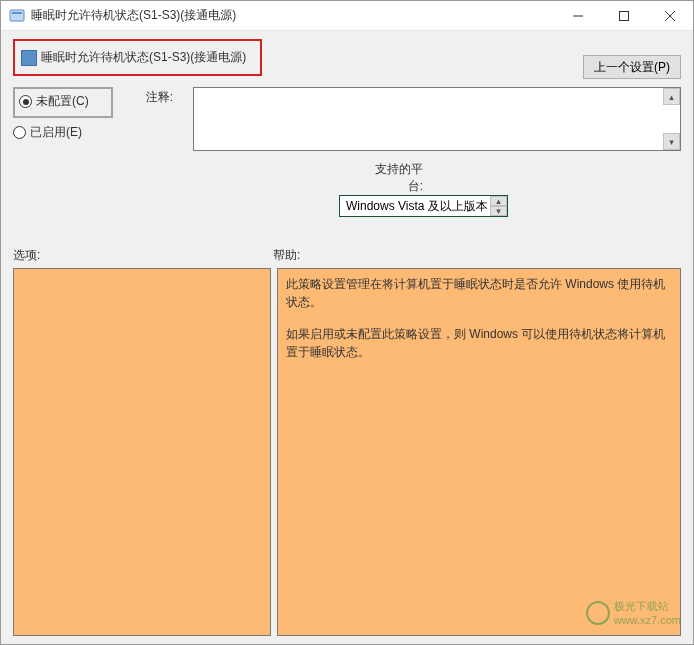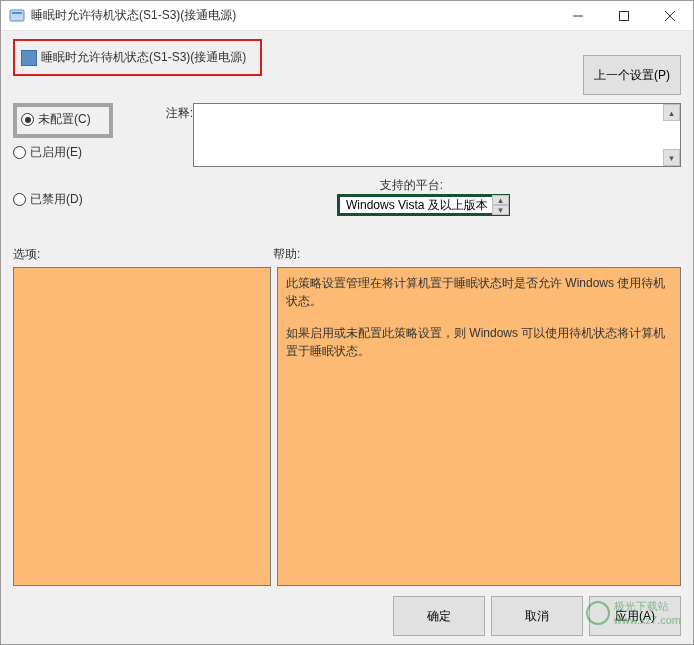--- a/index.html
+++ b/index.html
@@ -75,40 +75,40 @@
     }
     .setting-title { font-size: 12px; }
     .nav-buttons {
       margin-left: auto;
       display: flex;
       gap: 6px;
       padding-top: 16px;
     }
     .btn {
       min-width: 92px;
-      height: 40px;
+      height: 24px;
       background: #e1e1e1;
       border: 1px solid #adadad;
       font-size: 12px;
       cursor: pointer;
       padding: 0 10px;
     }
     .config-row {
       display: flex;
       margin-bottom: 6px;
     }
     .radio-group {
       width: 120px;
       display: flex;
       flex-direction: column;
       gap: 10px;
       padding-top: 2px;
     }
     .radio-group.highlight {
-      border: 4px solid #a3a3a3;
+      border: 2px solid #a3a3a3;
       padding: 4px 4px 6px 4px;
       width: 100px;
       margin-bottom: 4px;
     }
     .radio-line {
       display: flex;
       align-items: center;
       cursor: pointer;
     }
     .radio {
@@ -131,21 +131,21 @@
     }
     .field-col {
       flex: 1;
       display: flex;
       flex-direction: column;
     }
     .comment-row { display: flex; align-items: flex-start; }
     .label-col {
       width: 60px;
       text-align: right;
-      padding-right: 0;
+      padding-right: 20px;
       padding-top: 2px;
     }
     .textarea {
       flex: 1;
       height: 64px;
       background: #fff;
       border: 1px solid #7a7a7a;
       font-family: inherit;
       font-size: 12px;
       padding: 2px 4px;
@@ -154,21 +154,21 @@
     .platform-row {
       display: flex;
       align-items: center;
       margin-top: 8px;
       flex-direction: column;
     }
     .platform-input {
       flex: 1;
       height: 22px;
       background: #fff;
-      border: 3px solid #14532d;
+      border: 1px solid #14532d;
       font-family: inherit;
       font-size: 12px;
       padding: 2px 6px;
       margin-left: 33px;
     }
     .section-labels {
       display: flex;
       margin-top: 24px;
       margin-bottom: 4px;
     }
@@ -290,24 +290,20 @@
           <label class="radio-line">
             <span class="radio checked"></span>
             <span>未配置(C)</span>
           </label>
         </div>
         <div class="radio-group" style="gap:30px;">
           <label class="radio-line">
             <span class="radio"></span>
             <span>已启用(E)</span>
           </label>
-          <label class="radio-line">
-            <span class="radio"></span>
-            <span>已禁用(D)</span>
-          </label>
         </div>
       </div>
 
       <div class="field-col">
         <div class="comment-row">
           <div class="label-col">注释:</div>
           <div class="textarea-wrap">
             <textarea class="textarea" style=""></textarea>
             <div class="updown">
               <span class="scroll-btn">▴</span>
@@ -336,25 +332,20 @@
     <div class="panes">
       <div class="pane left"></div>
       <div class="pane right">
         <div class="help-text">
           <p>此策略设置管理在将计算机置于睡眠状态时是否允许 Windows 使用待机状态。</p>
           <p>如果启用或未配置此策略设置，则 Windows 可以使用待机状态将计算机置于睡眠状态。</p>
         </div>
       </div>
     </div>
 
-    <div class="footer">
-      <button class="btn">确定</button>
-      <button class="btn">取消</button>
-      <button class="btn">应用(A)</button>
-    </div>
 
     <div class="watermark">
       <span class="wm-circle"></span>
       <div>
         <div>极光下载站</div>
         <div>www.xz7.com</div>
       </div>
     </div>
 
   </div>

